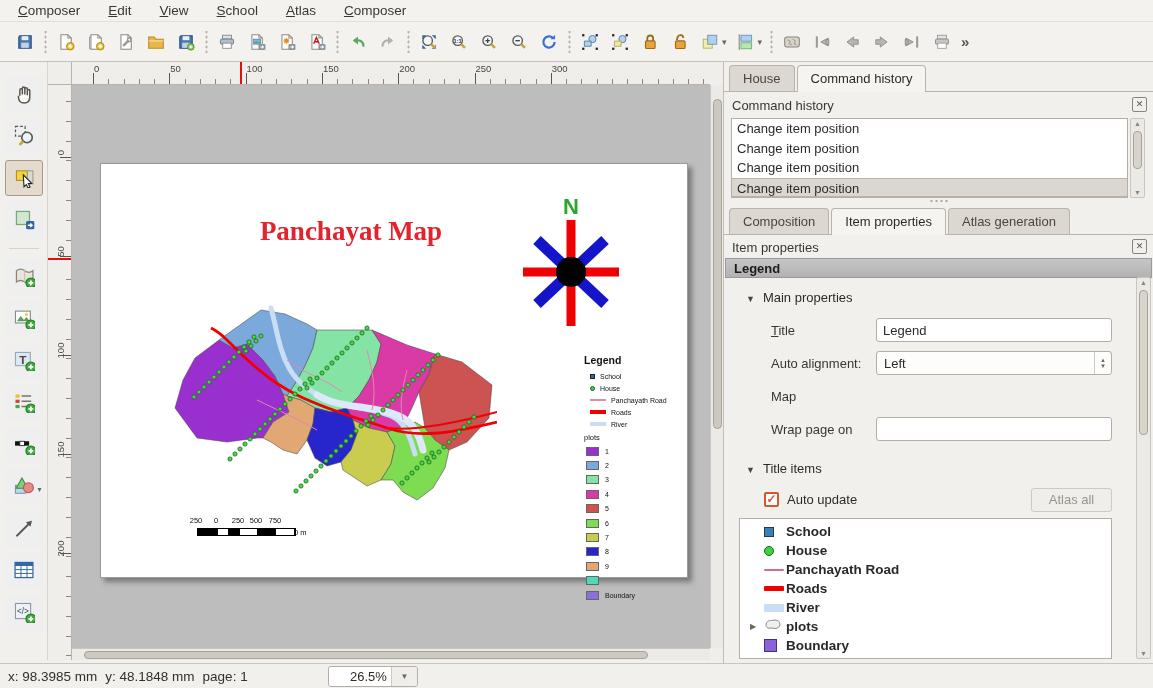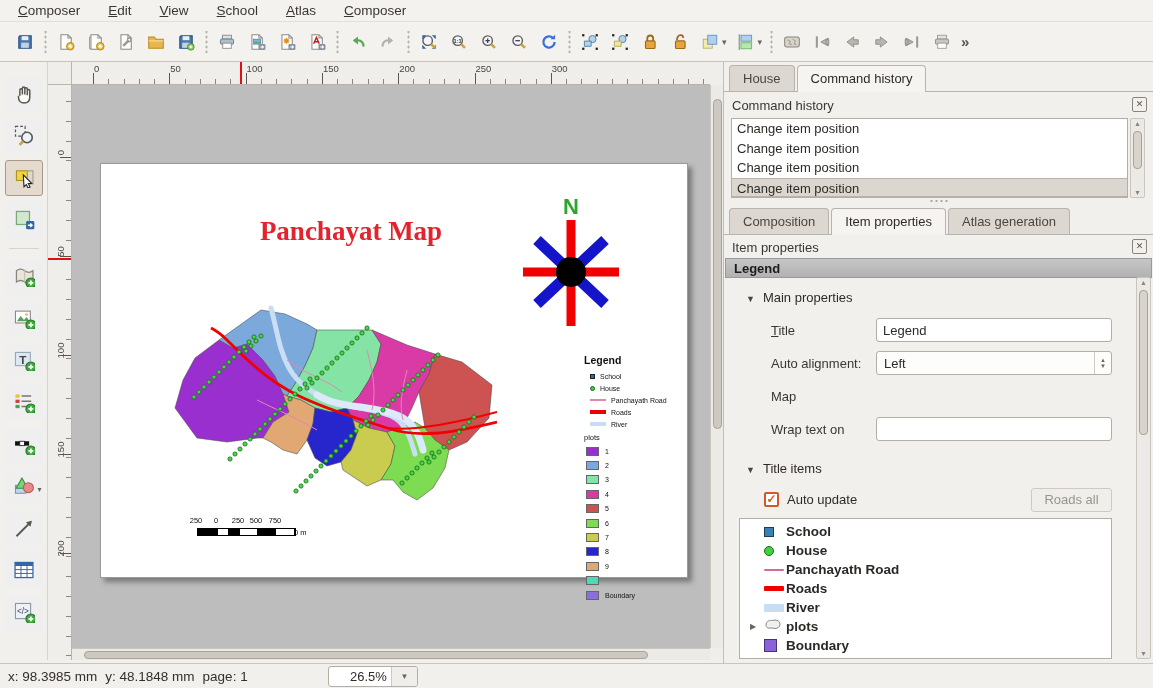--- a/index.html
+++ b/index.html
@@ -817,29 +817,29 @@
     <input class="prop-input" style="top: 256px;" value="Legend">
     <span class="prop-label" style="top:294px">Auto alignment:</span>
     <div class="prop-combo" style="top:289px">
         <span class="val">Left</span>
         <span class="spin">
           <span>▲</span>
           <span>▼</span>
         </span>
       </div>
     <span class="prop-label" style="top:327px">Map</span>
-    <span class="prop-label" style="top:360px">Wrap text on</span>
+    <span class="prop-label" style="top:360px">Wrap page on</span>
     <input class="prop-input" style="top: 355px;" value="">
 
     <div class="group-heading" style="top:399px"><span class="group-arrow">▼</span><span>Title items</span></div>
     <div id="autoupdate-row">
       <div id="autoupdate-box">✓</div>
       <span id="autoupdate-label">Auto update</span>
     </div>
-    <div id="updateall-btn">Roads all</div>
+    <div id="updateall-btn">Atlas all</div>
     <div id="tree">
         <div class="tree-row">
           <span class="tree-noexp"></span>
           <span class="tree-sw">
             <span class="sw-square" style="background: rgb(59, 127, 184);"></span>
           </span>
           <span class="tree-label">School</span>
         </div>
         <div class="tree-row">
           <span class="tree-noexp"></span>

